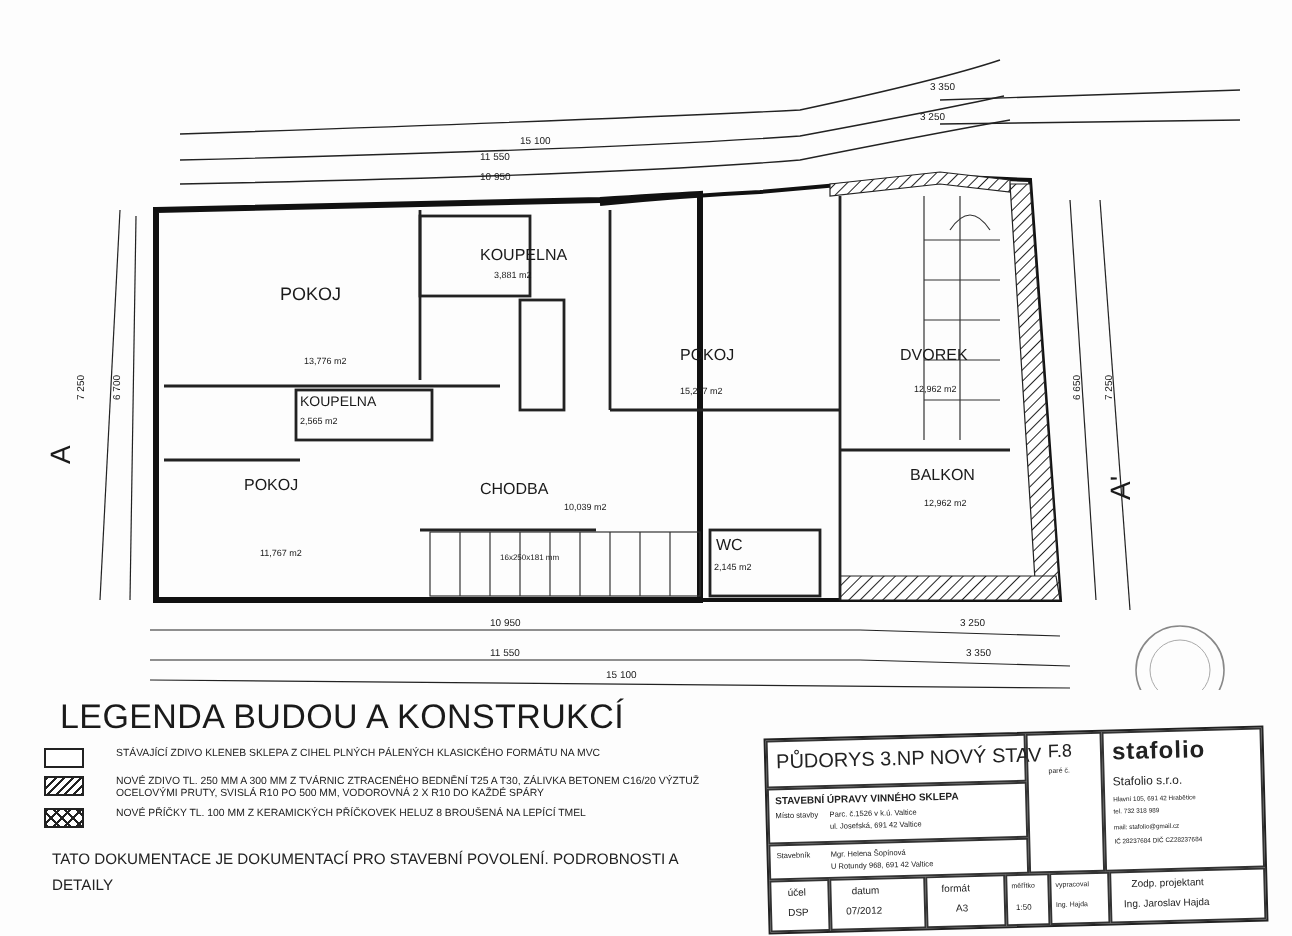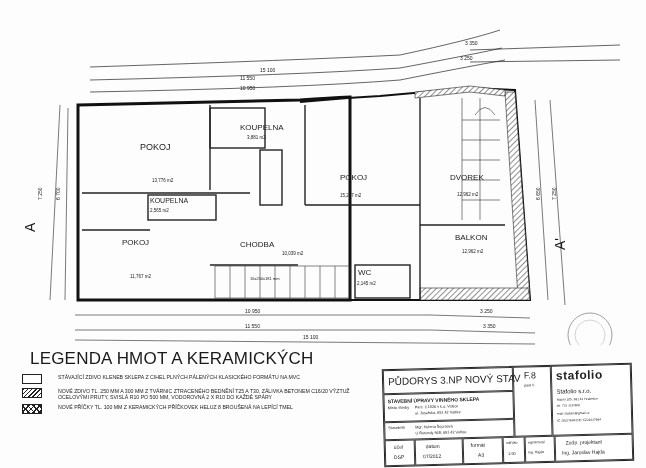--- a/index.html
+++ b/index.html
@@ -139,36 +139,37 @@
     <text x="245" y="313" font-size="5">10 950</text>
     <text x="245" y="328" font-size="5">11 550</text>
     <text x="480" y="313" font-size="5">3 250</text>
     <text x="483" y="328" font-size="5">3 350</text>
     <text x="303" y="339" font-size="5">15 100</text>
 
     <circle cx="590" cy="335" r="22" fill="none" stroke="#888" stroke-width="0.8"></circle>
     <circle cx="590" cy="335" r="15" fill="none" stroke="#aaa" stroke-width="0.5"></circle>
   </svg>
 
-  <div class="legend-title">LEGENDA HMOT A KERAMICKÝCH</div>
+  <div class="legend-title">LEGENDA BUDOU A KONSTRUKCÍ</div>
 
   <div class="legend-row" style="top:374px">
     <div class="legend-swatch sw-empty"></div>
     <div class="legend-text">STÁVAJÍCÍ ZDIVO KLENEB SKLEPA Z CIHEL PLNÝCH PÁLENÝCH KLASICKÉHO FORMÁTU NA MVC</div>
   </div>
   <div class="legend-row" style="top:388px">
     <div class="legend-swatch sw-hatch"></div>
     <div class="legend-text">NOVÉ ZDIVO TL. 250 mm A 300 MM Z TVÁRNIC ZTRACENÉHO BEDNĚNÍ T25 A T30, ZÁLIVKA BETONEM C16/20 VÝZTUŽ OCELOVÝMI PRUTY, SVISLÁ R10 PO 500 MM, VODOROVNÁ 2 x R10 DO KAŽDÉ SPÁRY</div>
   </div>
   <div class="legend-row" style="top:404px">
     <div class="legend-swatch sw-cross"></div>
     <div class="legend-text">NOVÉ PŘÍČKY TL. 100 MM Z KERAMICKÝCH PŘÍČKOVEK HELUZ 8 BROUŠENÁ NA LEPÍCÍ TMEL</div>
   </div>
 
   <div class="note">
+    <div>TATO DOKUMENTACE JE DOKUMENTACÍ PRO STAVEBNÍ POVOLENÍ. PODROBNOSTI A DETAILY</div>
   </div>
 
   <div class="title-block">
     <div class="tb-cell" style="left:0;top:0;width:130px;height:24px">
       <span class="tb-txt" style="left:4px;top:5px;font-size:10px">PŮDORYS 3.NP NOVÝ STAV</span>
     </div>
     <div class="tb-cell" style="left:0;top:24px;width:130px;height:28px">
       <span class="tb-txt" style="left:3px;top:3px;font-size:5px;font-weight:bold">STAVEBNÍ ÚPRAVY VINNÉHO SKLEPA</span>
       <span class="tb-txt" style="left:3px;top:11px;font-size:3.8px">Místo stavby</span>
       <span class="tb-txt" style="left:30px;top:11px;font-size:3.8px">Parc. č.1526 v k.ú. Valtice</span>

